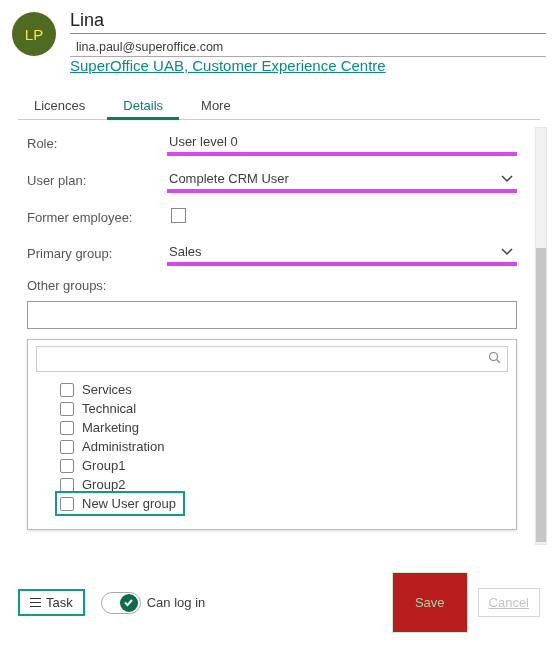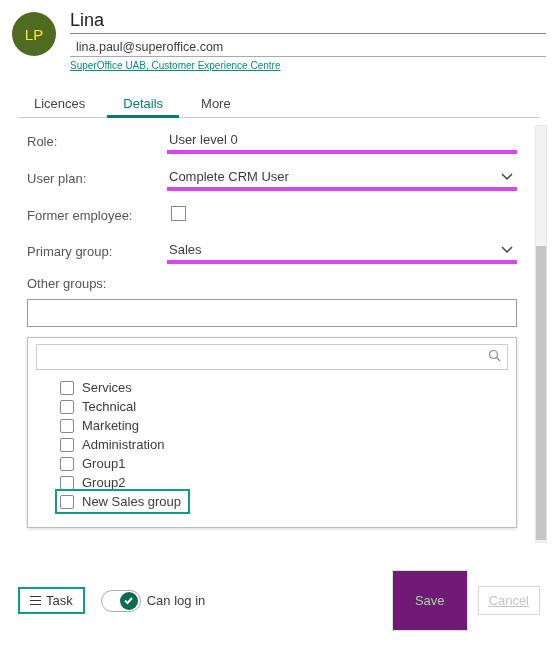--- a/index.html
+++ b/index.html
@@ -46,21 +46,21 @@
   .name-first { flex: 0 0 45%; }
   .name-last { flex: 1; }
   .email-row {
     border-bottom: 1px solid #aaa;
     padding: 2px 0 2px 6px;
     font-size: 12.5px;
   }
   .company-row a {
     color: #0a8a84;
     text-decoration: underline;
-    font-size: 10px;
+    font-size: 15px;
     margin-top: 31px;
   }
   .tabs {
     display: flex;
     border-bottom: 1px solid #ccc;
     margin: 10px 18px 0 18px;
     gap: 6px;
   }
   .tab {
     padding: 8px 16px 6px 16px;
@@ -230,21 +230,21 @@
     display: flex;
     align-items: center;
     justify-content: center;
   }
   .toggle-knob svg { display: block; }
   .toggle-label {
     margin-left: 6px;
   }
   .spacer { flex: 1; }
   .btn-save {
-    background: #701a75;
+    background: #b91c1c;
     color: #a8cfa8;
     border: 1px solid #cdeccf;
     padding: 22px 22px;
     font-size: 13px;
   }
   .btn-cancel {
     background: #fff;
     color: #c4c4c4;
     border: 1px solid #d6d6d6;
     padding: 6px 10px;
@@ -361,21 +361,21 @@
           <div class="dl-item">
             <span class="cb"></span>
             <span>Group1</span>
           </div>
           <div class="dl-item">
             <span class="cb"></span>
             <span>Group2</span>
           </div>
           <div class="dl-item highlight">
             <span class="cb"></span>
-            <span>New Sales group</span>
+            <span>New User group</span>
           </div>
         </div>
     </div>
 
   </div>
   <div class="scrollbar">
     <div class="thumb"></div>
   </div>
 </div>
 

